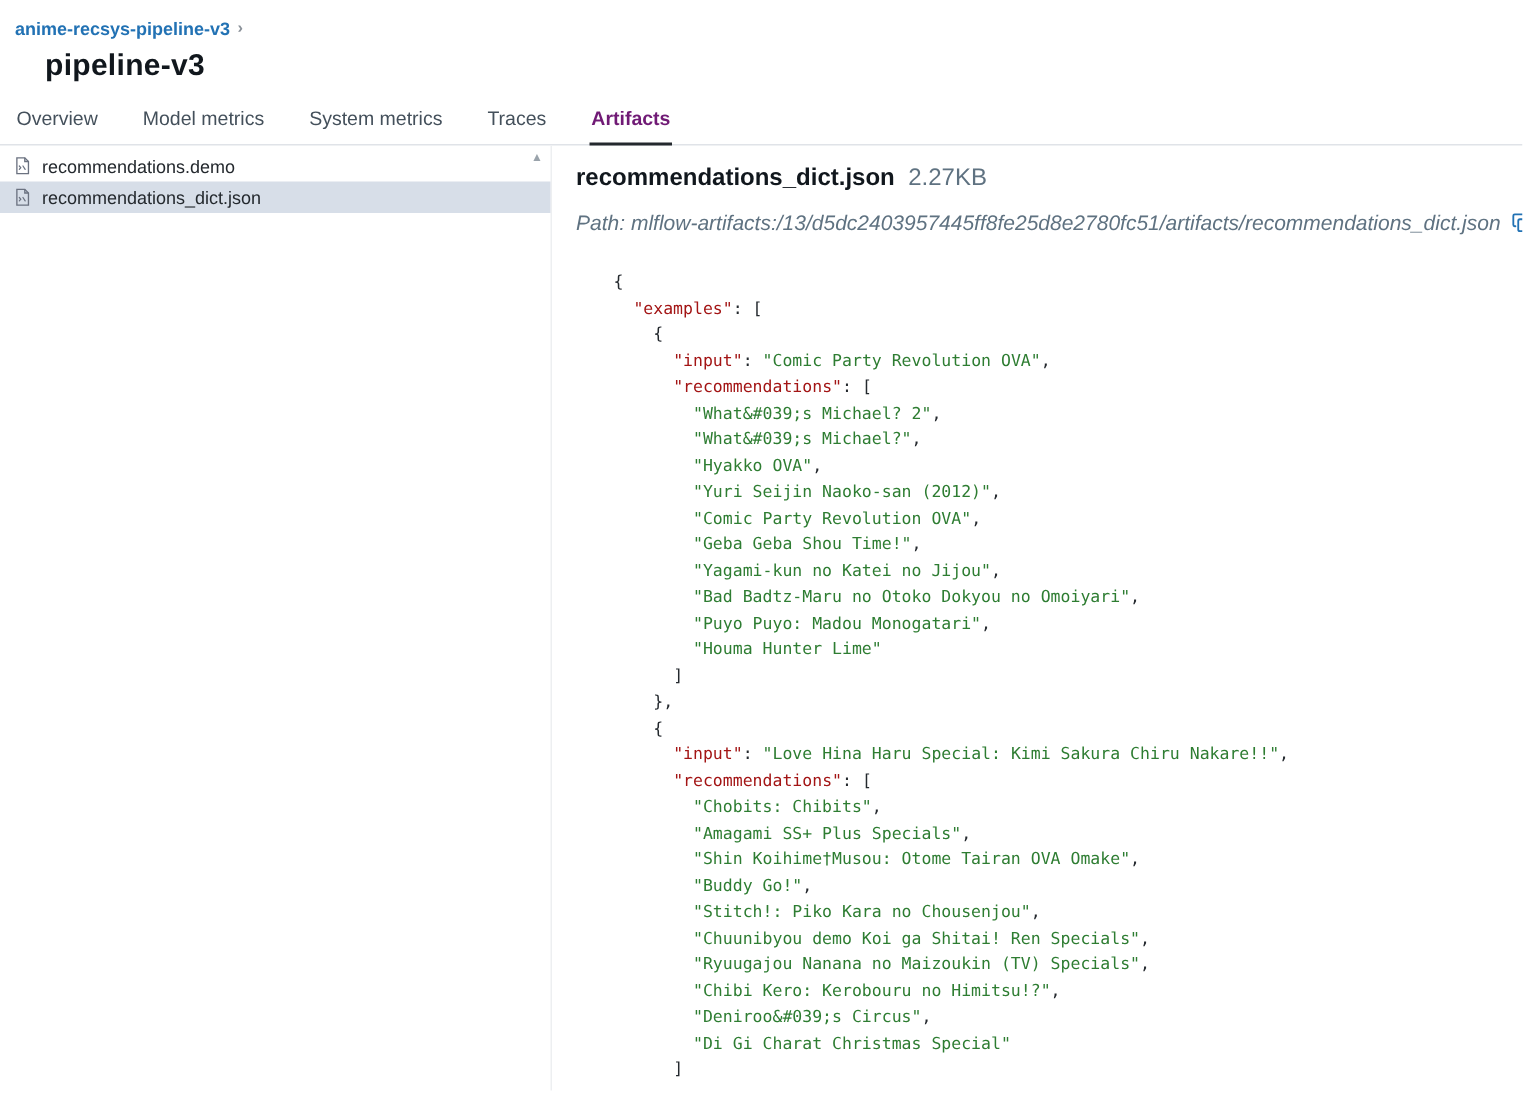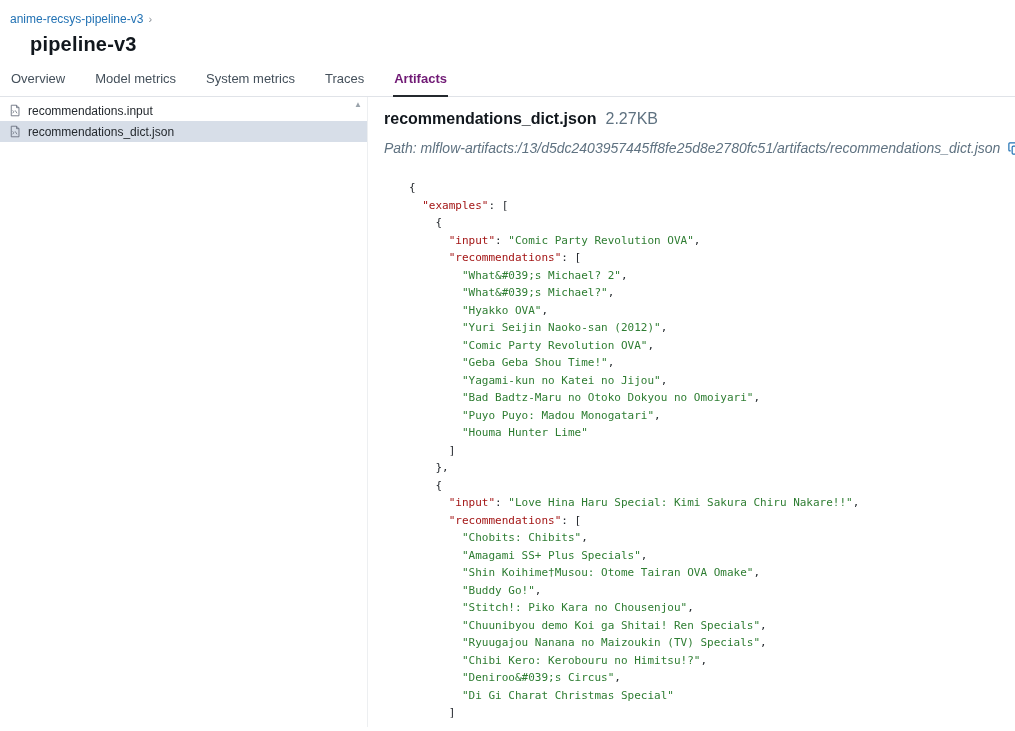--- a/index.html
+++ b/index.html
@@ -10,21 +10,21 @@
     --link-blue:#2272b4;
     --muted:#5f7281;
     --tab-underline:#24292e;
     --selected-bg:#d7dee8;
     --key-red:#a31515;
     --string-green:#2e7d32;
     --punct:#24292e;
     --border:#e0e3e8;
   }
 
-  .breadcrumb { padding:12px 0 0 10px; font-size:12px; display:flex; align-items:center; gap:5px; }
+  .breadcrumb { padding:12px 0 0 10px; font-size:12px; display:flex; align-items:center; gap:5px;font-weight:bold; }
   .breadcrumb .crumb-link { color:var(--link-blue); cursor:pointer; text-decoration:none; }
   .breadcrumb .sep { color:#8a9199; font-size:11px; line-height:1; }
 
   .page-title { padding:7px 0 0 10px; font-size:20px; font-weight:700; letter-spacing:.2px;margin-left:20px; }
 
   .tabs { display:flex; gap:28px; padding-left:10px; margin-top:8px; border-bottom:1px solid var(--border); }
   .tab { font-size:13px; color:#44505b; padding:7px 1px 10px; cursor:pointer; position:relative; white-space:nowrap; }
   .tab.active { color:#701a75; font-weight:700; }
   .tab.active::after { content:""; position:absolute; left:0; right:0; bottom:-1px; height:2px; background:var(--tab-underline); }
 
@@ -76,21 +76,21 @@
   <div class="sidebar">
 
     <div class="file-row">
         <span class="ficon">
           <svg width="13" height="13" viewBox="0 0 16 16" fill="none">
             <path d="M4 1.5 h6.5 L13.5 4.5 V14.5 H4 z" stroke="#6b7280" stroke-width="1.1"></path>
             <path d="M10.5 1.5 V4.5 H13.5" stroke="#6b7280" stroke-width="1.1"></path>
             <path d="M6 8.2 L7.2 9.6 L6 11 M9 8.2 L10.8 11" stroke="#6b7280" stroke-width="1.0" stroke-linecap="round"></path>
           </svg>
         </span>
-        <span>recommendations.input</span>
+        <span>recommendations.demo</span>
       </div>
       <div class="file-row selected">
         <span class="ficon">
           <svg width="13" height="13" viewBox="0 0 16 16" fill="none">
             <path d="M4 1.5 h6.5 L13.5 4.5 V14.5 H4 z" stroke="#6b7280" stroke-width="1.1"></path>
             <path d="M10.5 1.5 V4.5 H13.5" stroke="#6b7280" stroke-width="1.1"></path>
             <path d="M6 8.2 L7.2 9.6 L6 11 M9 8.2 L10.8 11" stroke="#6b7280" stroke-width="1.0" stroke-linecap="round"></path>
           </svg>
         </span>
         <span>recommendations_dict.json</span>

